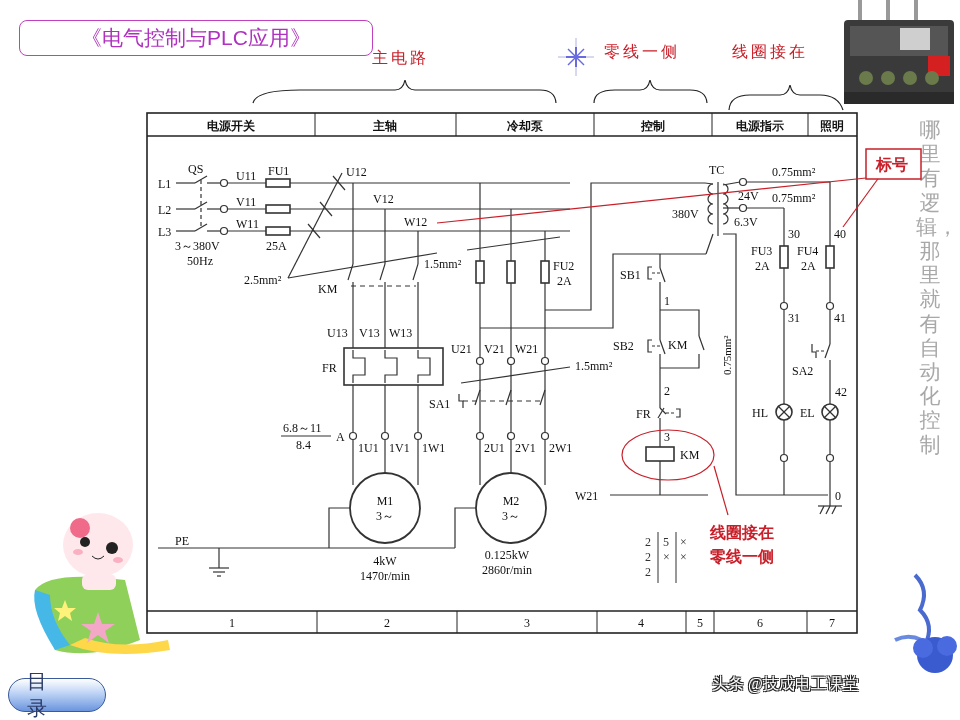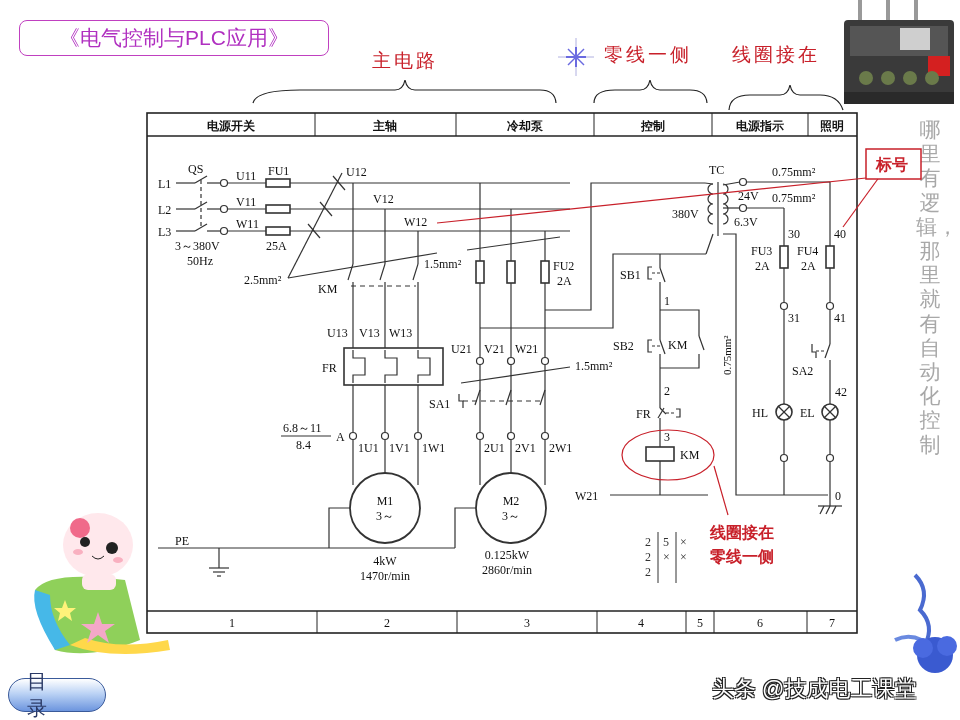--- a/index.html
+++ b/index.html
@@ -1,21 +1,21 @@
 <!DOCTYPE html>
 <html><head>
 <meta charset="utf-8">
 <style>
   html, body { margin:0; padding:0; }
   body { width:960px; height:720px; position:relative; overflow:hidden; background:#ffffff; font-family:"Liberation Serif", "DejaVu Serif", serif; }
-  .title-box { position:absolute; left:19px; top:20px; width:310px; height:36px; border:1.5px solid #c040c0; border-radius:8px; box-sizing:border-box; display:flex; align-items:center; justify-content:center; font-family:"Liberation Sans", "DejaVu Sans", sans-serif; font-size:21px; color:#b030c0; background:#fff; }
-  .section-label { position:absolute; color:#c8202a; font-family:"DejaVu Serif", serif; font-size:19px; letter-spacing:3px; }
+  .title-box { position:absolute; left:19px; top:20px; width:354px; height:36px; border:1.5px solid #c040c0; border-radius:8px; box-sizing:border-box; display:flex; align-items:center; justify-content:center; font-family:"Liberation Sans", "DejaVu Sans", sans-serif; font-size:21px; color:#b030c0; background:#fff; }
+  .section-label { position:absolute; color:#c8202a; font-family:"DejaVu Serif", serif; font-size:16px; letter-spacing:3px; }
   .side-text { position:absolute; left:916px; top:118px; width:28px; font-family:"DejaVu Sans", sans-serif; font-size:21px; line-height:24.2px; color:#a8a8a8; text-align:center; word-break:break-all; }
   .toc-button { position:absolute; left:8px; top:678px; width:98px; height:34px; border-radius:17px; border:1.5px solid #3a5a9a; box-sizing:border-box; background:linear-gradient(#ffffff 0%, #bcd3f5 45%, #6c95de 100%); display:flex; align-items:center; justify-content:center; font-family:"DejaVu Sans", sans-serif; font-size:20px; color:#2b3a66; letter-spacing:18px; padding-left:18px; cursor:pointer; }
-  .watermark { position:absolute; left:712px; top:674px; font-family:Liberation Sans, sans-serif; font-size:22px; color:#ffffff; text-shadow: 1px 1px 0 #222, -1px -1px 0 #222, 1px -1px 0 #222, -1px 1px 0 #222; }
+  .watermark { position:absolute; left:712px; top:674px; font-family:Liberation Serif, serif; font-size:16px; color:#ffffff; text-shadow: 1px 1px 0 #222, -1px -1px 0 #222, 1px -1px 0 #222, -1px 1px 0 #222; }
   svg text { font-family:"Liberation Serif", "DejaVu Serif", serif; }
   .hdr-text { font-family:"DejaVu Sans", sans-serif; font-size:12px; font-weight:bold; }
 </style>
 </head>
 <body>
 
 <div class="title-box">《电气控制与PLC应用》</div>
 
 <div class="section-label" style="left:372px; top:48px;">主电路</div>
 <div class="section-label" style="left:604px; top:42px;">零线一侧</div>

